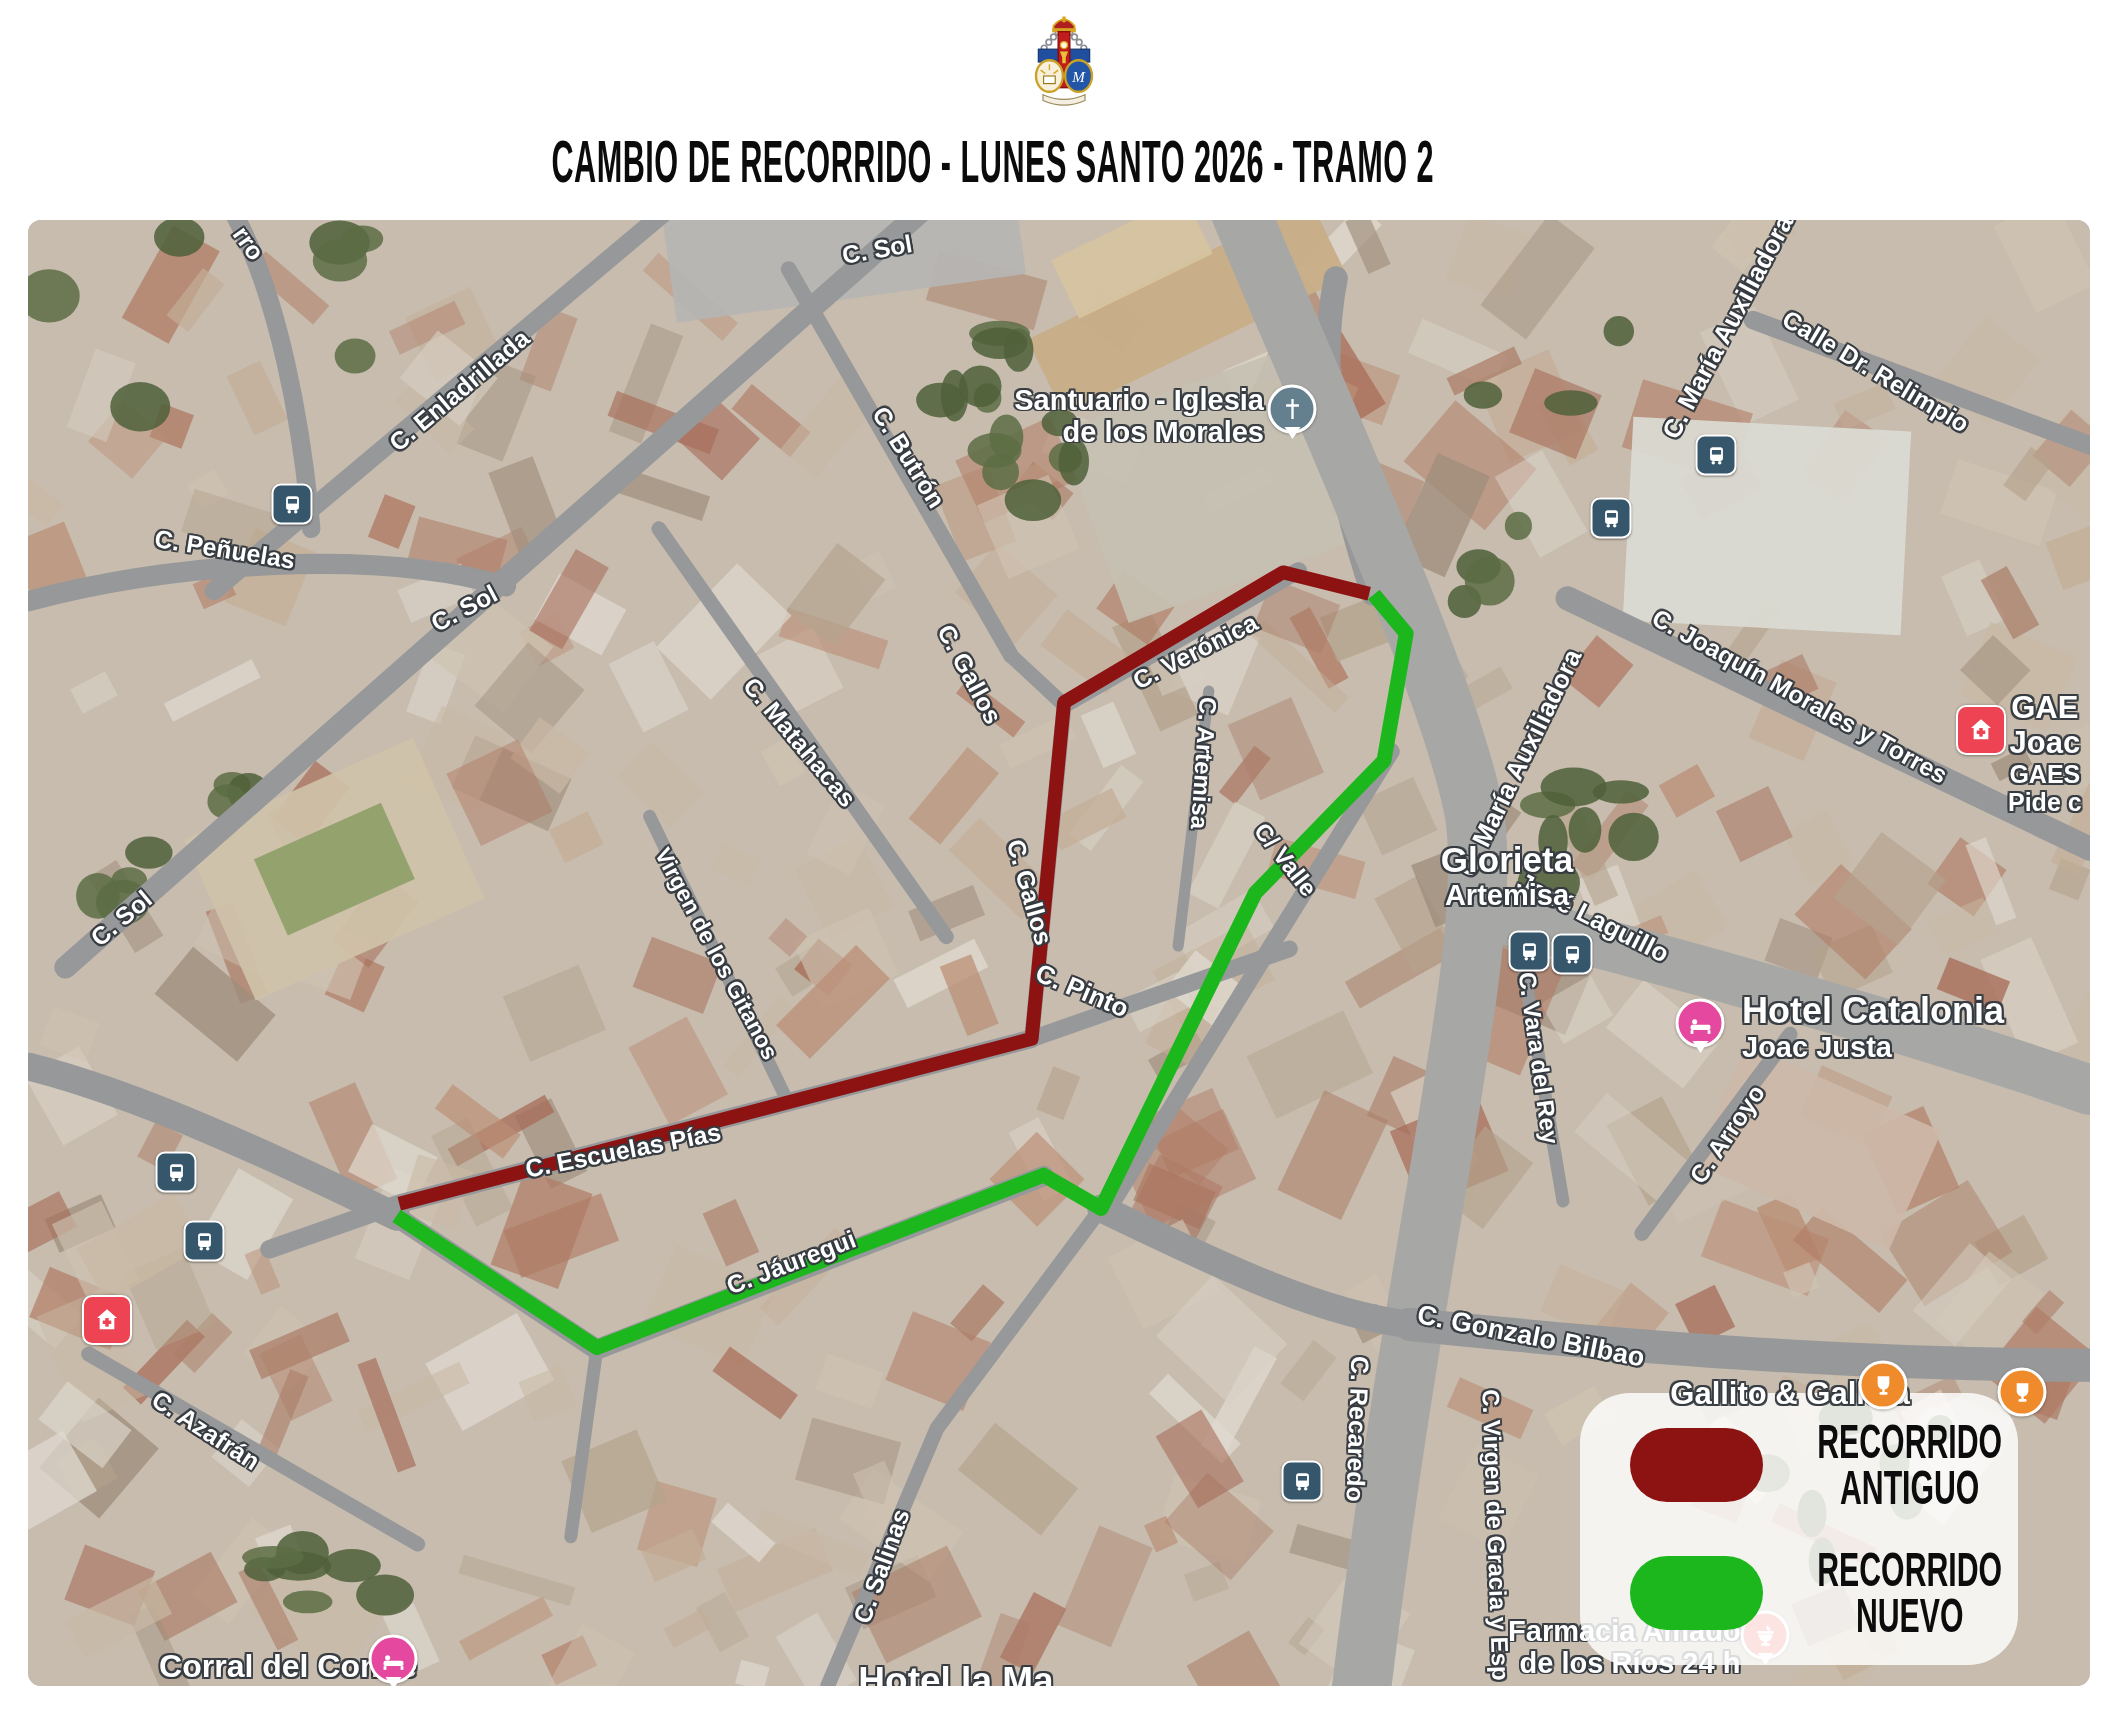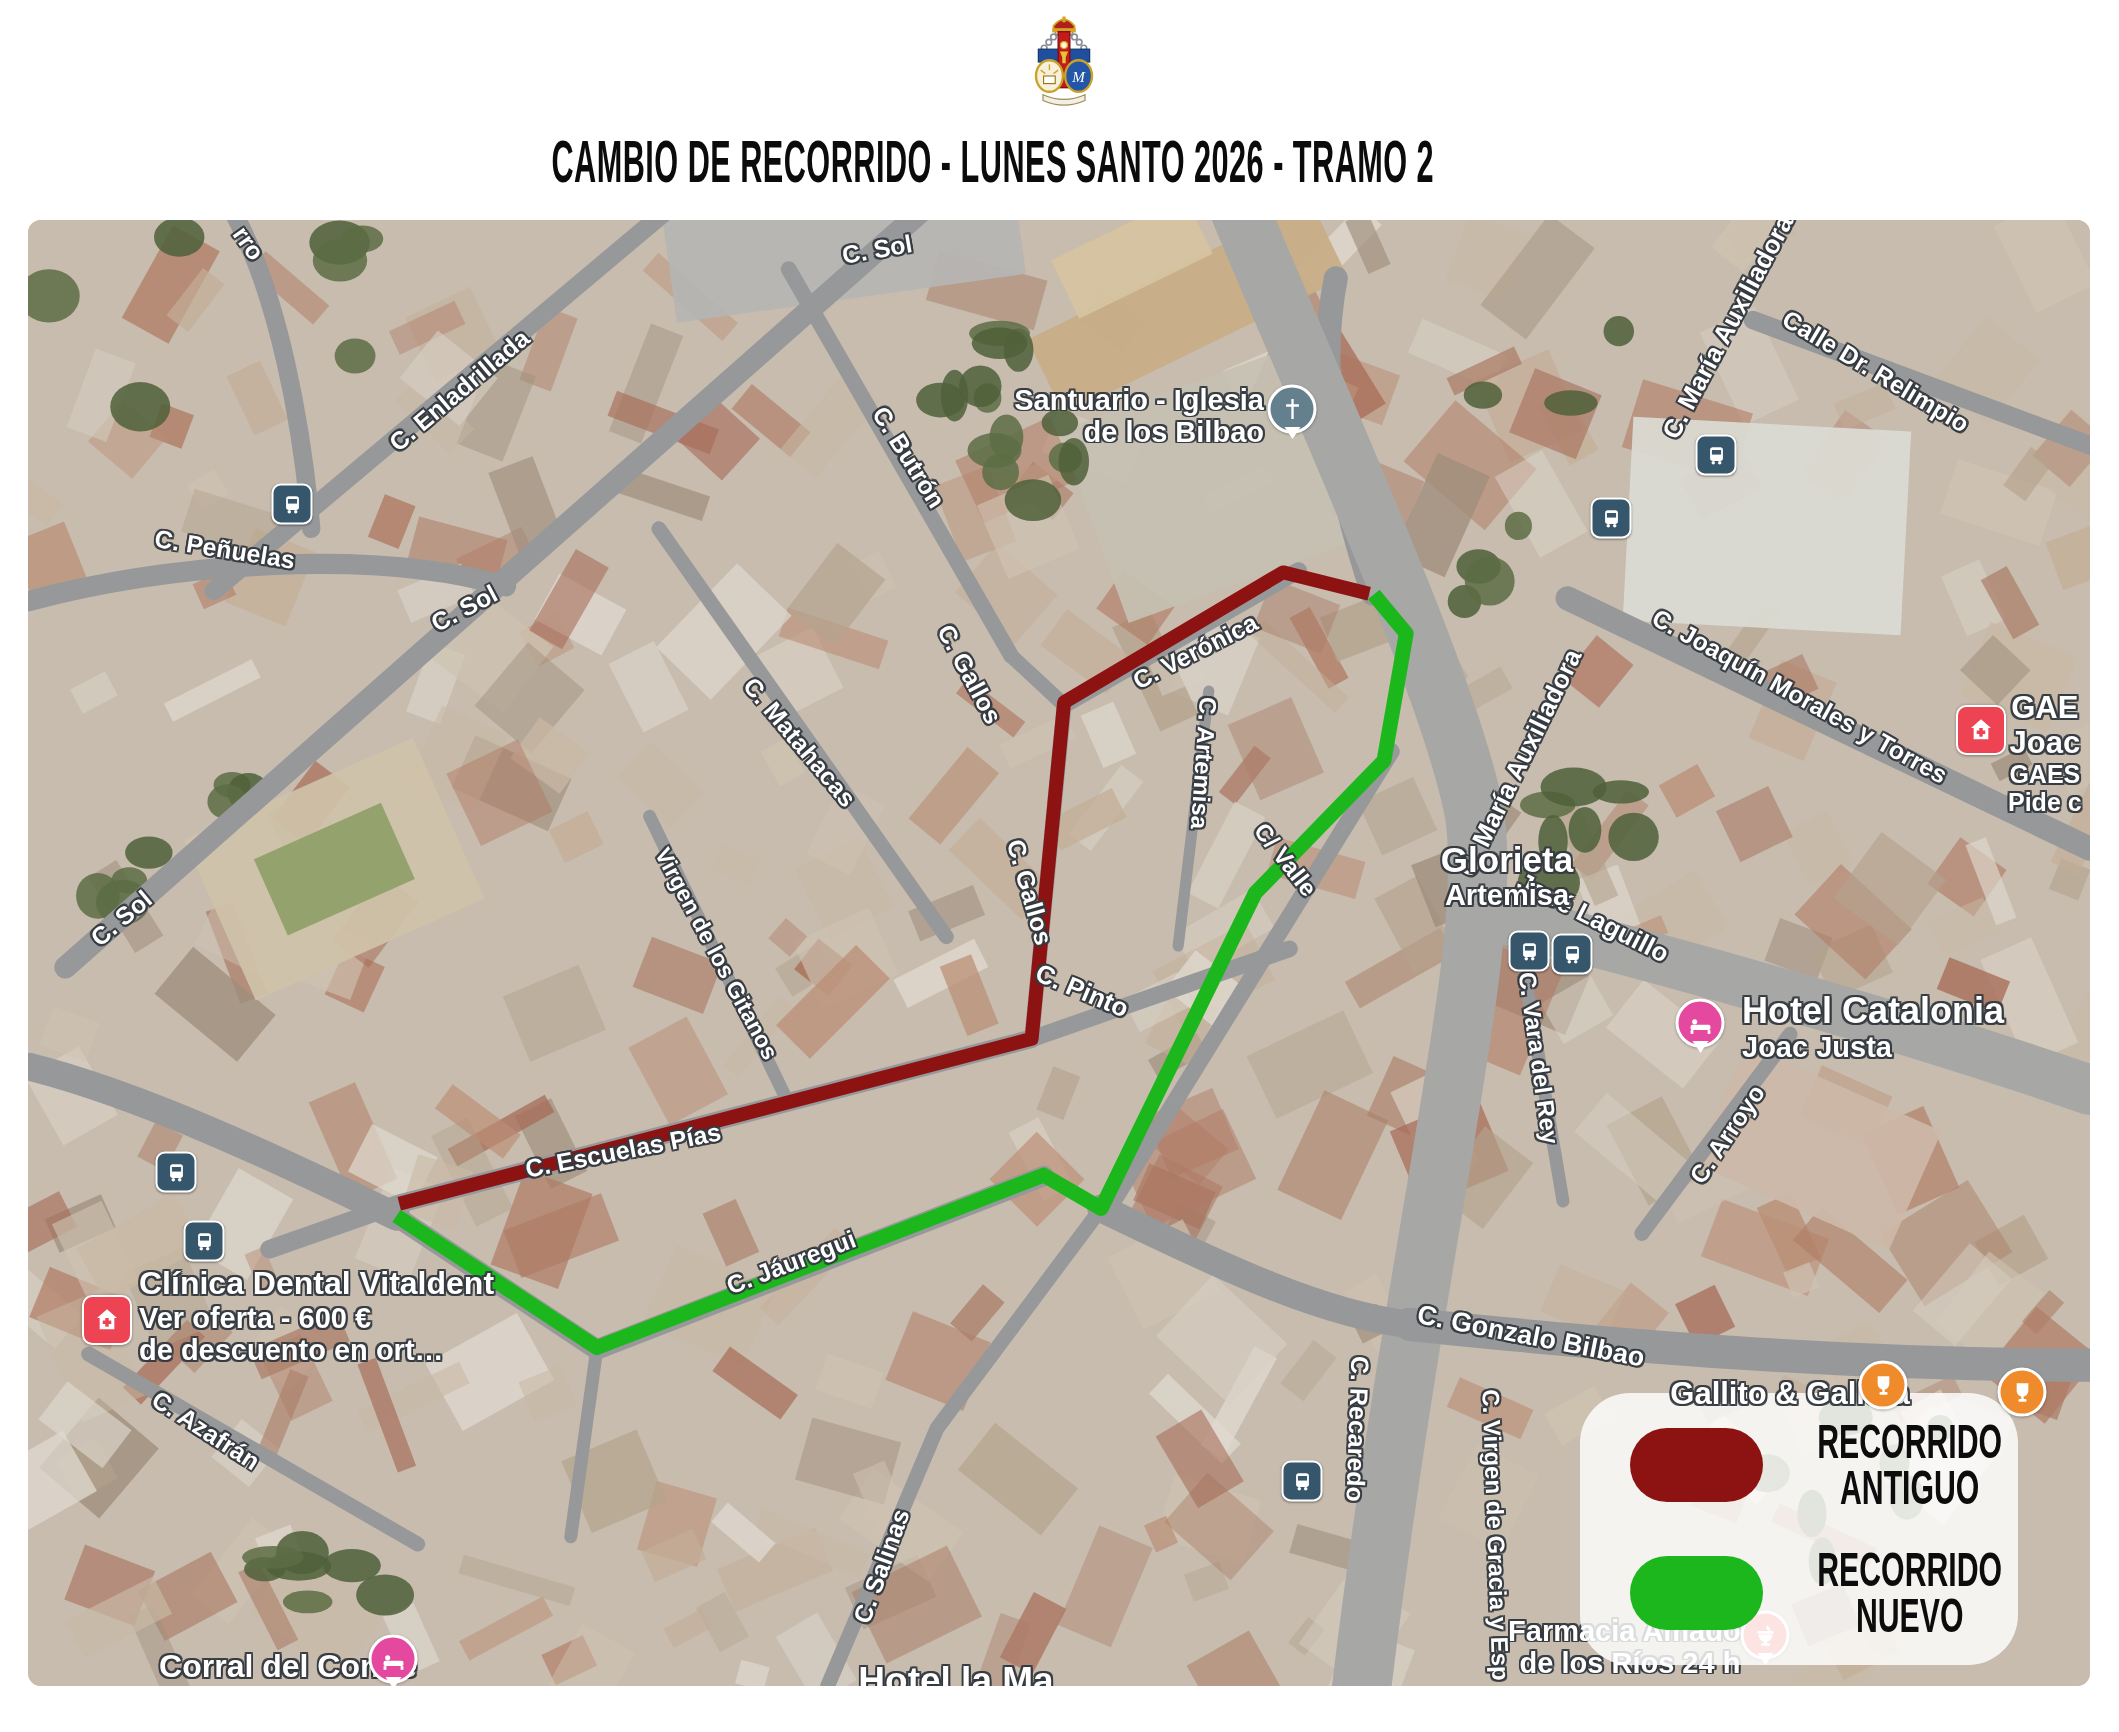--- a/index.html
+++ b/index.html
@@ -547,34 +547,29 @@
     <div class="slabel" style="left: 1503px; top: 1116px; font-size: 27px; transform: translate(-50%, -50%) rotate(11deg);">C. Gonzalo Bilbao</div>
     <div class="slabel" style="left: 1330px; top: 1209px; font-size: 25px; transform: translate(-50%, -50%) rotate(92deg);">C. Recaredo</div>
     <div class="slabel" style="left: 1467px; top: 1315px; font-size: 24px; transform: translate(-50%, -50%) rotate(88deg);">C. Virgen de Gracia y Esp</div>
     <div class="slabel" style="left: 853px; top: 1346px; font-size: 25px; transform: translate(-50%, -50%) rotate(-70deg);">C. Salinas</div>
     <div class="slabel" style="left: 178px; top: 1210px; font-size: 25px; transform: translate(-50%, -50%) rotate(33deg);">C. Azafrán</div>
     <div class="slabel" style="left: 763px; top: 1042px; font-size: 25px; transform: translate(-50%, -50%) rotate(-21deg);">C. Jáuregui</div>
     <div class="slabel" style="left: 595px; top: 930px; font-size: 25px; transform: translate(-50%, -50%) rotate(-11deg);">C. Escuelas Pías</div>
     <div class="slabel" style="left: 928px; top: 1461px; font-size: 37px; transform: translate(-50%, -50%) rotate(0deg);">Hotel la Ma</div>
     <div class="plabel" style="left: 1236px; top: 196px; transform: translate(-100%, -50%); text-align: right; z-index: 3;">
       <div style="font-size: 29px;">Santuario - Iglesia</div>
-      <div style="font-size: 29px;">de los Bilbao</div>
+      <div style="font-size: 29px;">de los Morales</div>
     </div>
     <div class="plabel" style="left: 1479px; top: 656px; transform: translate(-50%, -50%); text-align: center; z-index: 3;">
       <div style="font-size: 35px;">Glorieta</div>
       <div style="font-size: 29px;">Artemisa</div>
     </div>
     <div class="plabel" style="left: 1714px; top: 807px; transform: translate(0px, -50%); text-align: left; z-index: 3;">
       <div style="font-size: 36px;">Hotel Catalonia</div>
       <div style="font-size: 29px;">Joac Justa</div>
-    </div>
-    <div class="plabel" style="left: 111px; top: 1096px; transform: translate(0px, -50%); text-align: left; z-index: 3;">
-      <div style="font-size: 32px;">Clínica Dental Vitaldent</div>
-      <div style="font-size: 29px;">Ver oferta - 600 €</div>
-      <div style="font-size: 29px;">de descuento en ort…</div>
     </div>
     <div class="plabel" style="left: 260px; top: 1447px; transform: translate(-50%, -50%); text-align: center; z-index: 3;">
       <div style="font-size: 32px;">Corral del Conde</div>
     </div>
     <div class="plabel" style="left: 1762px; top: 1174px; transform: translate(-50%, -50%); text-align: center; z-index: 7;">
       <div style="font-size: 31px;">Gallito &amp; Galleta</div>
     </div>
     <div class="plabel" style="left: 1602px; top: 1427px; transform: translate(-50%, -50%); text-align: center; z-index: 2;">
       <div style="font-size: 29px;">Farmacia Amador</div>
       <div style="font-size: 29px;">de los Ríos 24 h</div>

